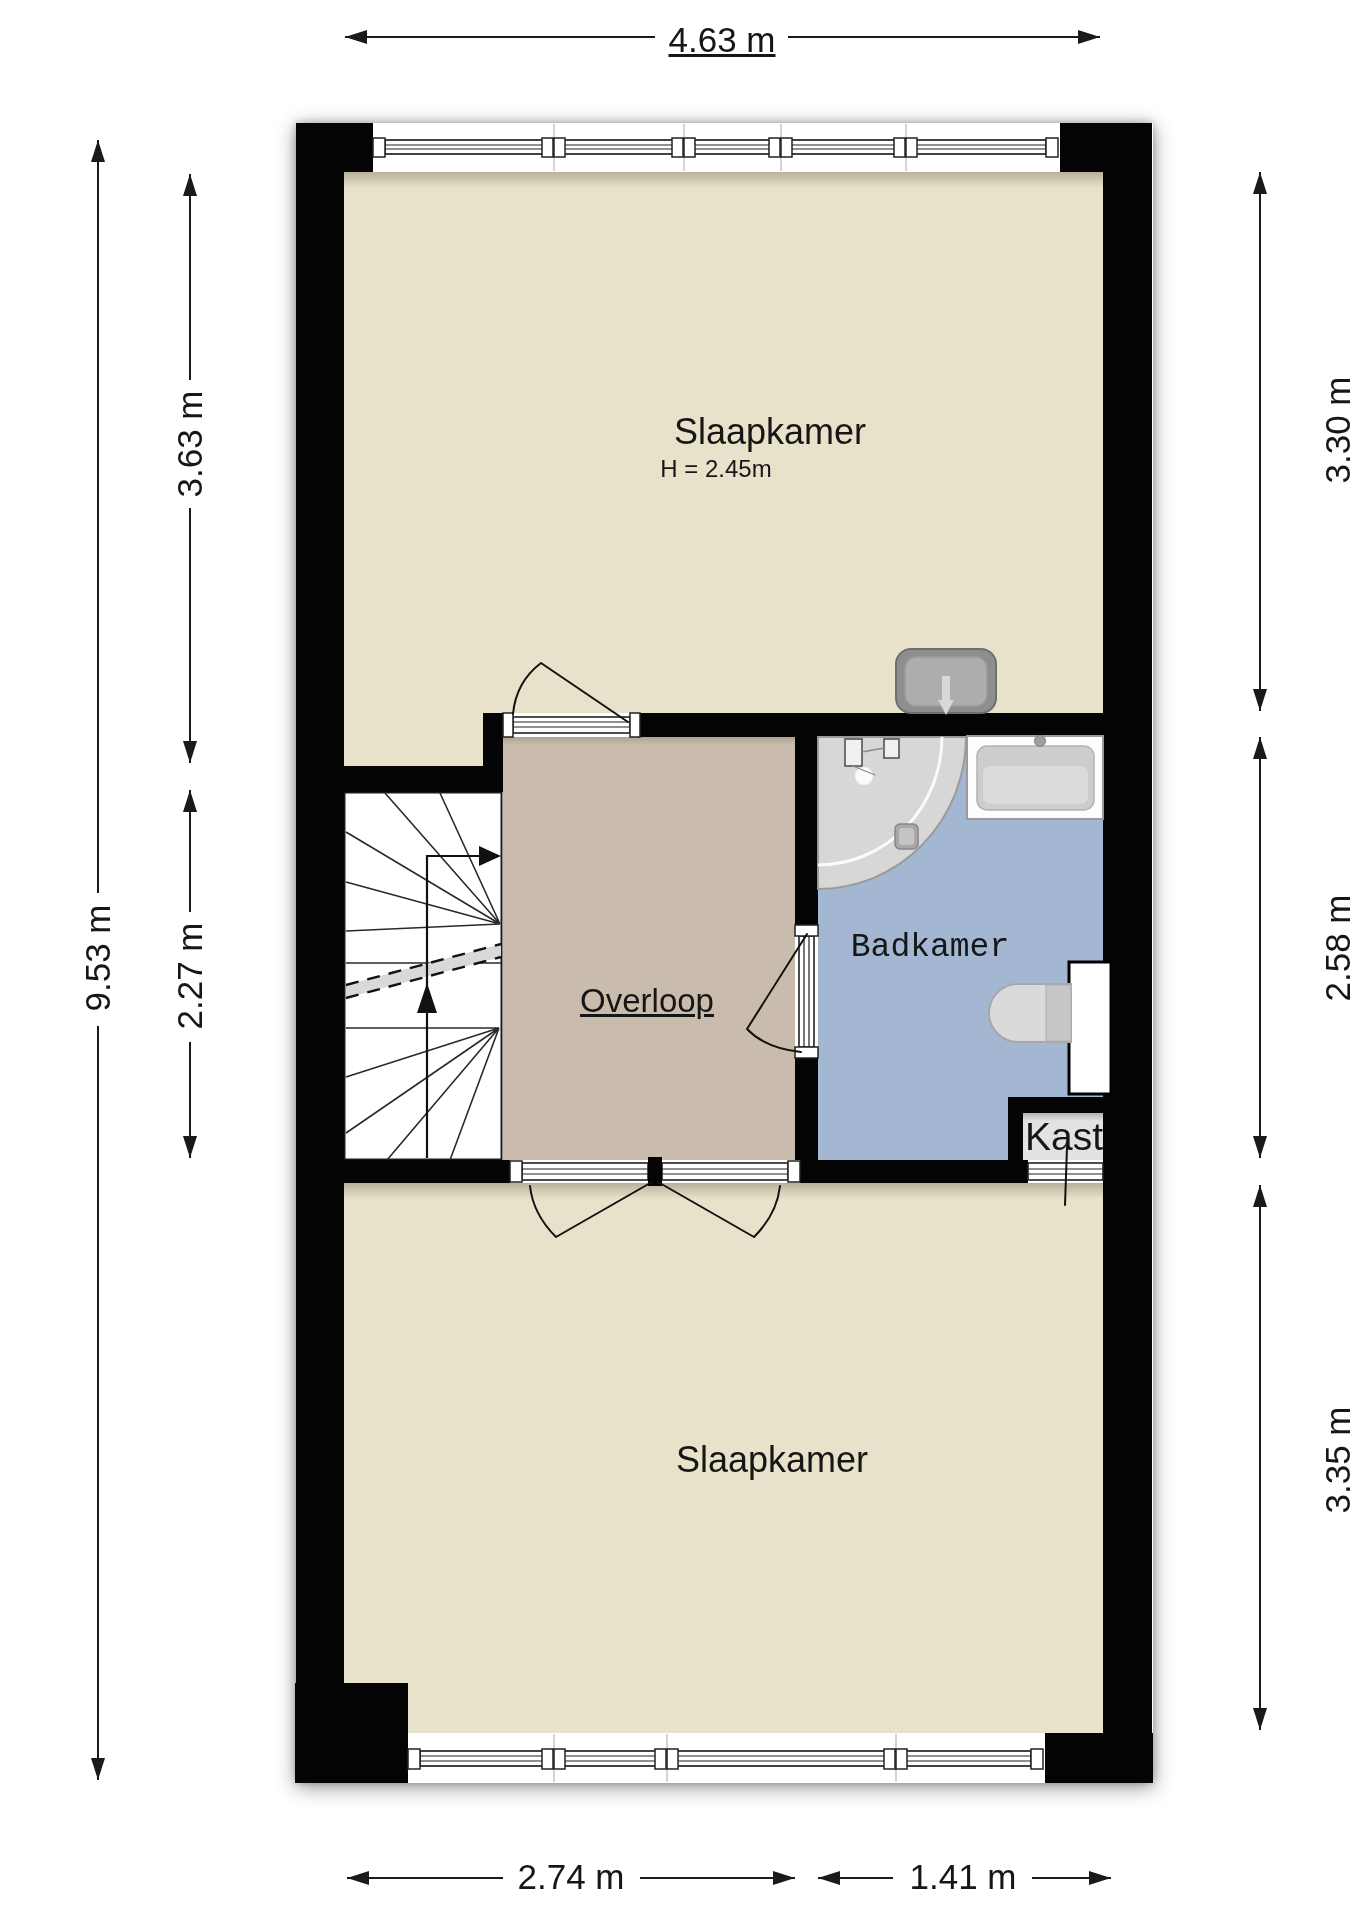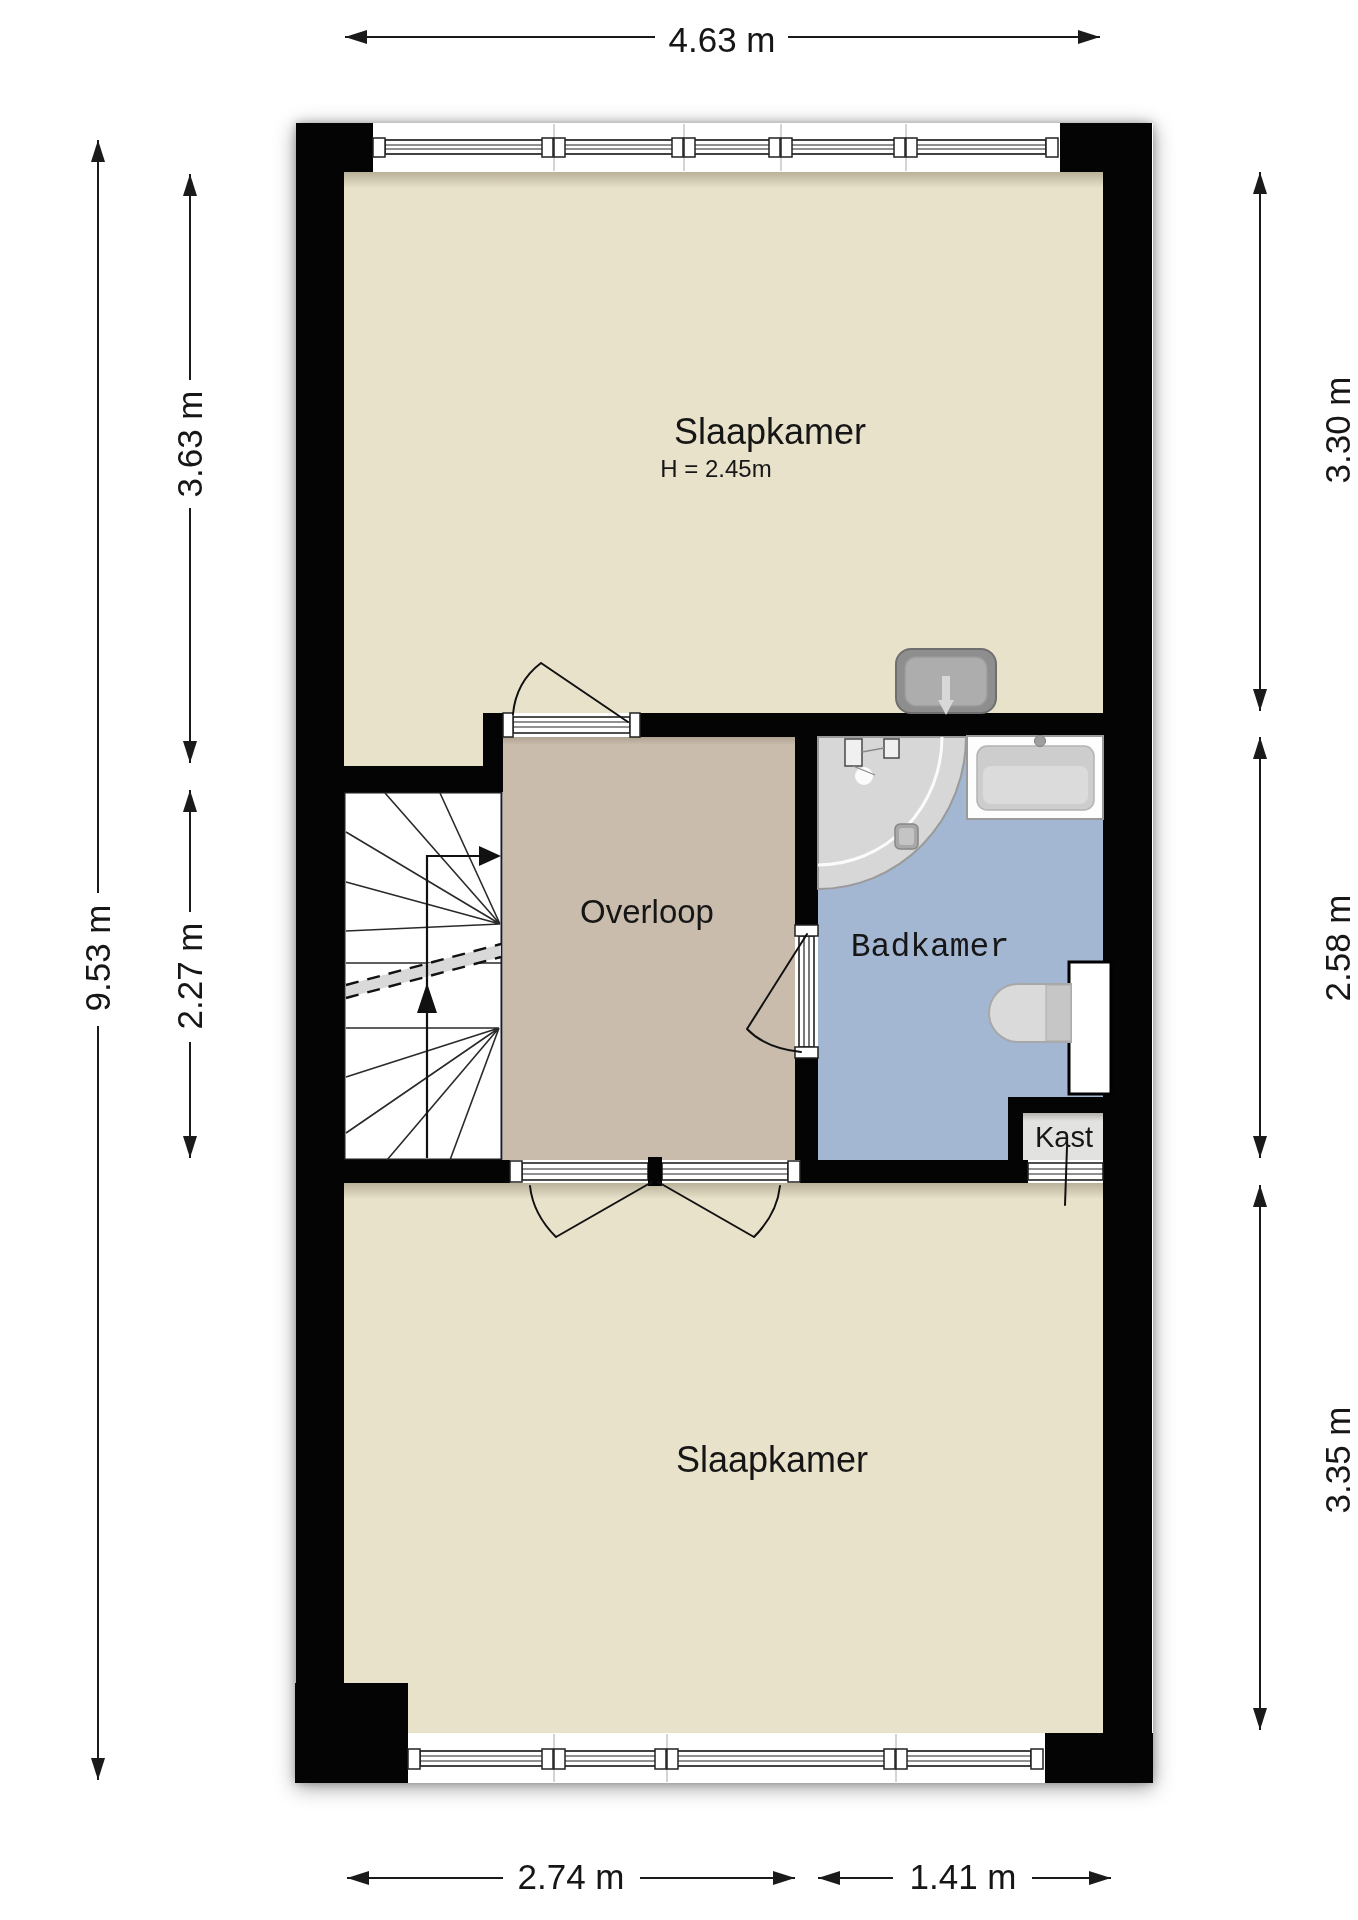--- a/index.html
+++ b/index.html
@@ -6,21 +6,21 @@
   body{font-family:"Liberation Sans", sans-serif; color:#111;}
   .stage{position:relative;width:1358px;height:1920px;background:#fff;overflow:hidden;}
   .building-shadow{position:absolute;left:296px;top:123px;width:857px;height:1660px;
     background:#fff;box-shadow:0 4px 20px rgba(0,0,0,.40), 0 0 8px rgba(0,0,0,.25);}
   svg.plan{position:absolute;left:0;top:0;}
   .lbl{position:absolute;transform:translate(-50%,-50%);white-space:nowrap;color:#161616;}
   .lbl.rot{transform:translate(-50%,-50%) rotate(-90deg);}
   .room-lbl{font-size:36px;margin-left:47px;}
   .room-lbl-sm{font-size:33px;}
   .note-lbl{font-size:24px;}
-  .kast-lbl{font-size:29px;}
+  .kast-lbl{font-size:39px;}
   .dim-lbl{font-size:35px;}
 </style>
 </head>
 <body>
 
 <div class="stage">
 
   <div class="building-shadow"></div>
 
   <svg class="plan" width="1358" height="1920" viewBox="0 0 1358 1920">
@@ -215,26 +215,26 @@
       <polygon points="795,1878 773,1871 773,1885" fill="#1a1a1a" stroke="none"></polygon>
 
       <path d="M818,1878 H893 M1032,1878 H1111"></path>
       <polygon points="818,1878 840,1871 840,1885" fill="#1a1a1a" stroke="none"></polygon>
       <polygon points="1111,1878 1089,1871 1089,1885" fill="#1a1a1a" stroke="none"></polygon>
     </g>
   </svg>
 
   <div class="lbl room-lbl" style="left:723px;top:432px;">Slaapkamer</div>
   <div class="lbl note-lbl" style="left:716px;top:469px;">H = 2.45m</div>
-  <div class="lbl room-lbl-sm" style="left:647px;top:912px;">Overloop</div>
+  <div class="lbl room-lbl-sm" style="left:647px;top:1001px;text-decoration:underline;">Overloop</div>
   <div class="lbl room-lbl-sm" style="left:930px;top:947px;font-family:Liberation Mono, monospace;">Badkamer</div>
   <div class="lbl kast-lbl" style="left:1064px;top:1137px;">Kast</div>
   <div class="lbl room-lbl" style="left:725px;top:1460px;">Slaapkamer</div>
 
-  <div class="lbl dim-lbl" style="left:722px;top:40px;">4.63 m</div>
+  <div class="lbl dim-lbl" style="left:722px;top:40px;text-decoration:underline;">4.63 m</div>
   <div class="lbl dim-lbl rot" style="left:98px;top:958px;">9.53 m</div>
   <div class="lbl dim-lbl rot" style="left:190px;top:444px;">3.63 m</div>
   <div class="lbl dim-lbl rot" style="left:190px;top:976px;">2.27 m</div>
   <div class="lbl dim-lbl rot" style="left:1338px;top:430px;">3.30 m</div>
   <div class="lbl dim-lbl rot" style="left:1338px;top:948px;">2.58 m</div>
   <div class="lbl dim-lbl rot" style="left:1338px;top:1460px;">3.35 m</div>
   <div class="lbl dim-lbl" style="left:571px;top:1877px;text-align:right;">2.74 m</div>
   <div class="lbl dim-lbl" style="left:963px;top:1877px;">1.41 m</div>
 </div>
 

